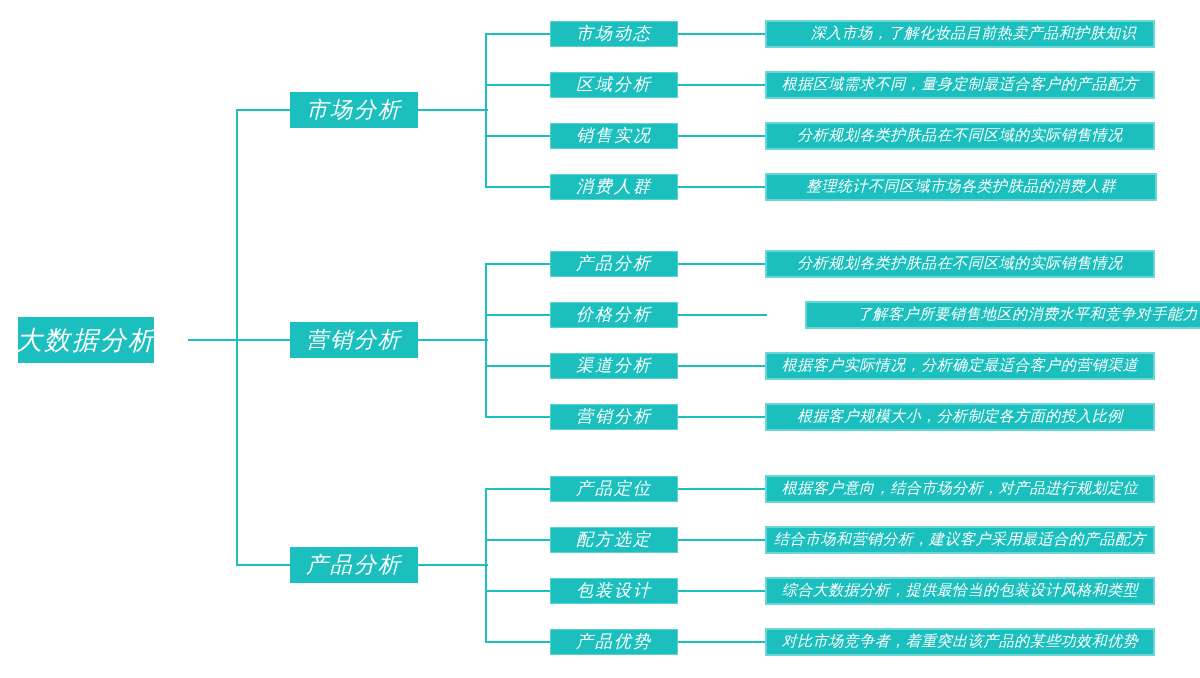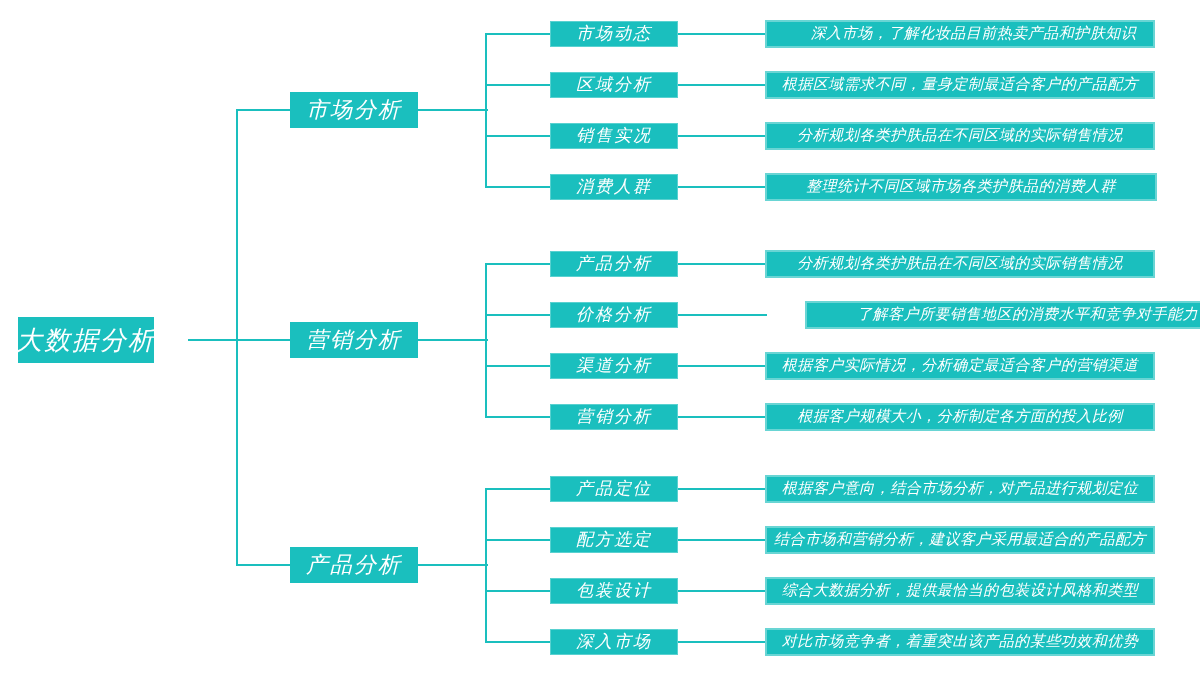--- a/index.html
+++ b/index.html
@@ -97,16 +97,16 @@
     <div class="node desc" style="left: 765px; top: 474.5px; width: 390px; height: 28px;">根据客户意向，结合市场分析，对产品进行规划定位</div>
     <div class="line" style="left: 486px; top: 538.5px; width: 66px; height: 2px;"></div>
     <div class="node leaf" style="left: 550px; top: 526.5px; width: 128px; height: 26px;">配方选定</div>
     <div class="line" style="left: 678px; top: 538.5px; width: 89px; height: 2px;"></div>
     <div class="node desc" style="left: 765px; top: 525.5px; width: 390px; height: 28px;">结合市场和营销分析，建议客户采用最适合的产品配方</div>
     <div class="line" style="left: 486px; top: 589.5px; width: 66px; height: 2px;"></div>
     <div class="node leaf" style="left: 550px; top: 577.5px; width: 128px; height: 26px;">包装设计</div>
     <div class="line" style="left: 678px; top: 589.5px; width: 89px; height: 2px;"></div>
     <div class="node desc" style="left: 765px; top: 576.5px; width: 390px; height: 28px;">综合大数据分析，提供最恰当的包装设计风格和类型</div>
     <div class="line" style="left: 486px; top: 640.5px; width: 66px; height: 2px;"></div>
-    <div class="node leaf" style="left: 550px; top: 628.5px; width: 128px; height: 26px;">深入市场</div>
+    <div class="node leaf" style="left: 550px; top: 628.5px; width: 128px; height: 26px;">产品优势</div>
     <div class="line" style="left: 678px; top: 640.5px; width: 89px; height: 2px;"></div>
     <div class="node desc" style="left: 765px; top: 627.5px; width: 390px; height: 28px;">对比市场竞争者，着重突出该产品的某些功效和优势</div>
   </div>
 
 </body></html>

